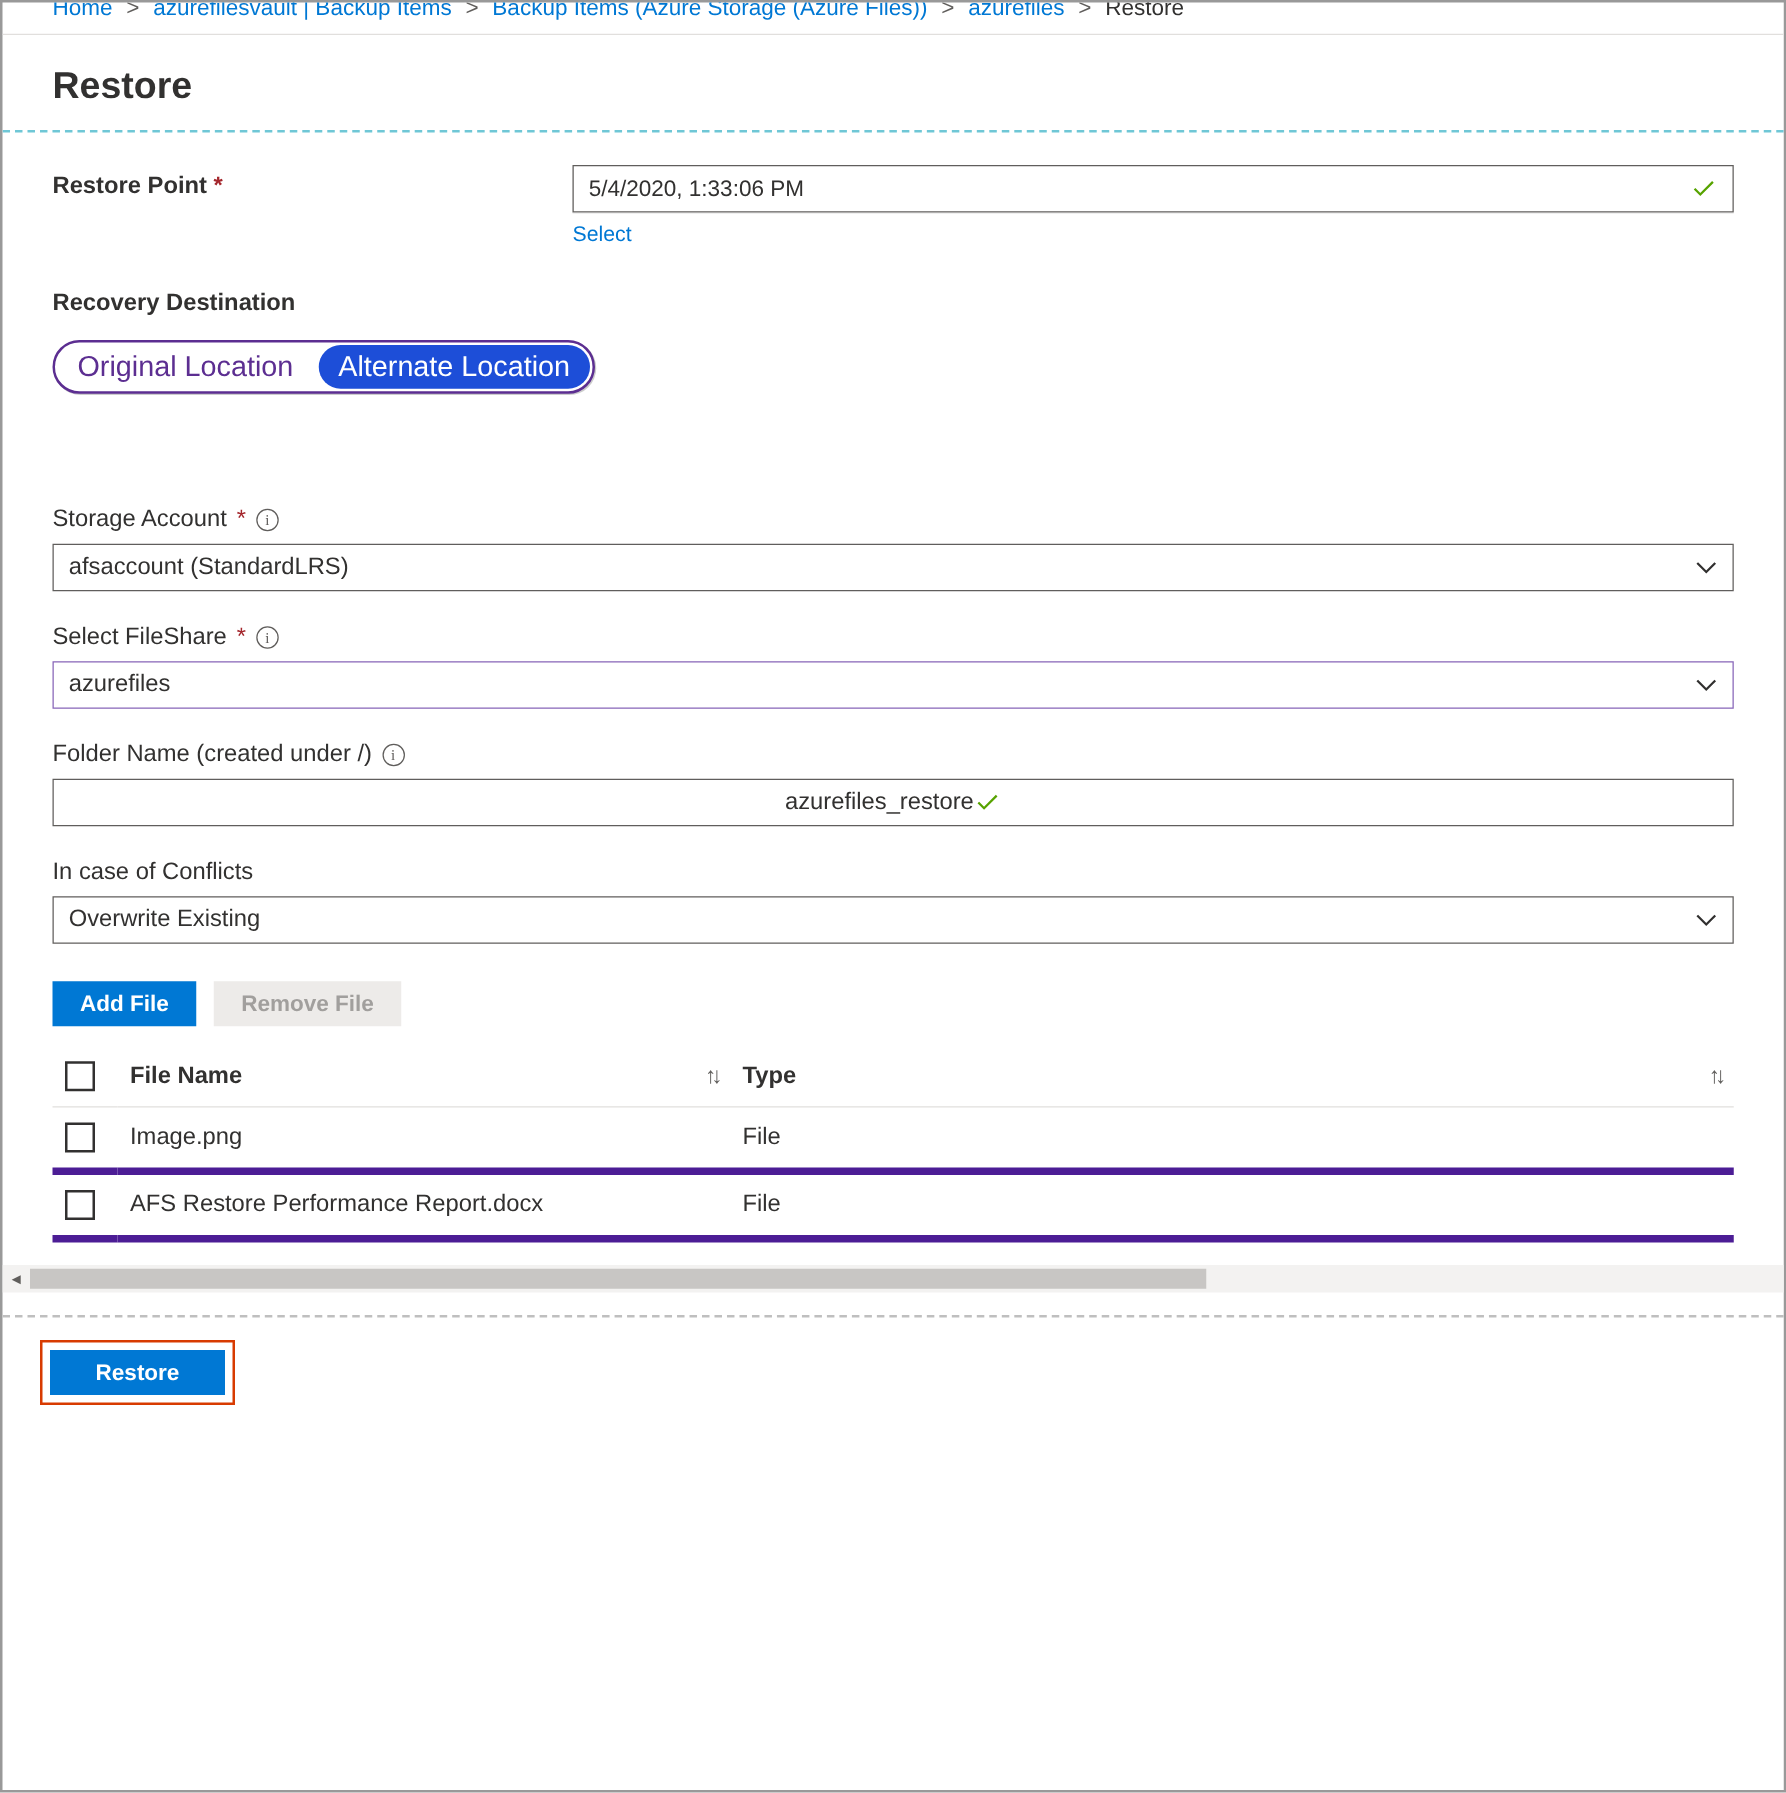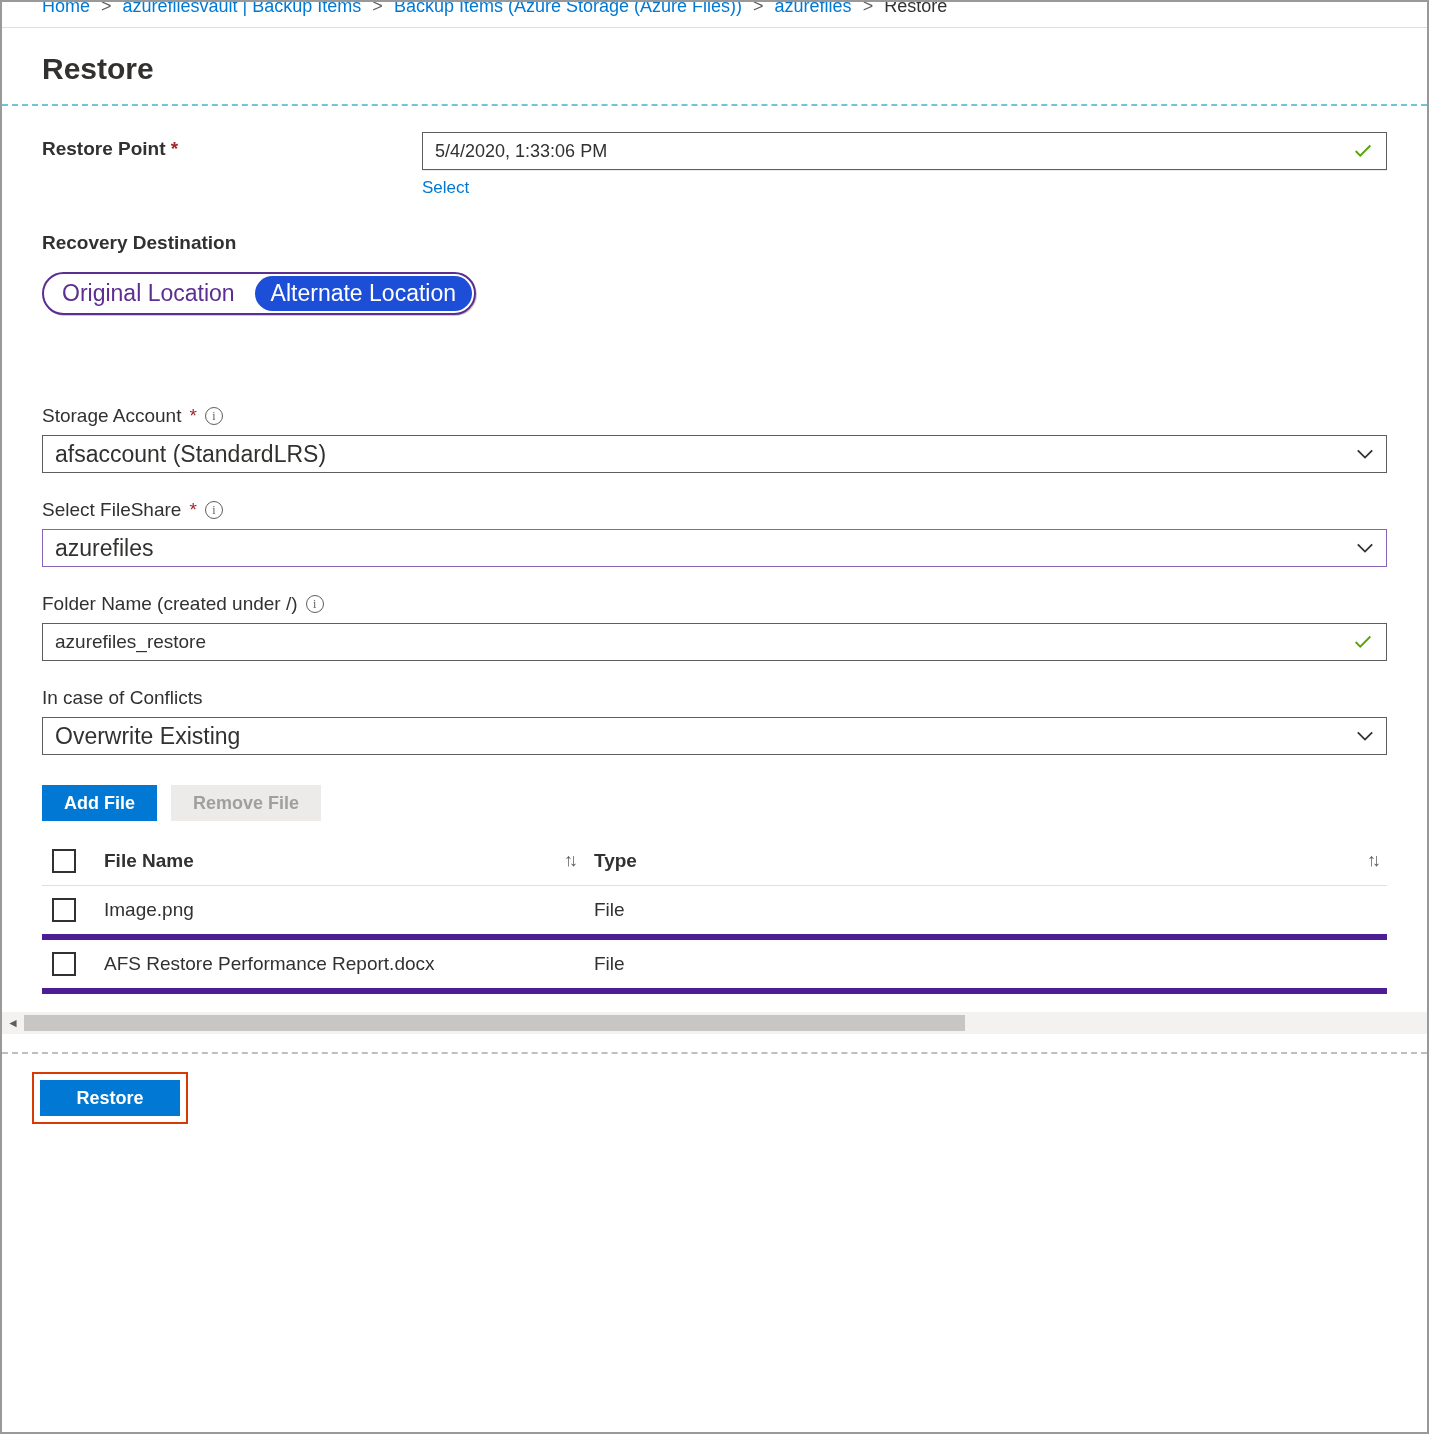--- a/index.html
+++ b/index.html
@@ -27,21 +27,21 @@
   h1.title {
     font-size: 30px;
     font-weight: 600;
     margin: 6px 0 18px 0;
   }
   .dashed-sep {
     border: none;
     border-top: 2px dashed #6fc7d6;
     margin: 0 -40px 26px -40px;
   }
-  .row { display: flex; align-items: flex-start; margin-bottom: 32px; }
+  .row { display: flex; align-items: flex-start; margin-bottom: 32px; gap: 36px; }
   .label-col {
     width: 380px;
     font-size: 19px;
     font-weight: 600;
     padding-top: 6px;
     flex: 0 0 auto;
   }
   .input-col { flex: 1; }
   .req { color: #a4262c; }
   .input-box {
@@ -114,38 +114,38 @@
     font-family: Georgia, serif;
   }
   .dropdown {
     height: 38px;
     width: 100%;
     border: 1px solid #605e5c;
     padding: 4px 12px;
     display: flex;
     align-items: center;
     justify-content: space-between;
-    font-size: 23px;
+    font-size: 19px;
     font-weight: 400;
     cursor: pointer;
   }
   .dropdown.purple { border: 1px solid #8764b8; }
   .chevron {
     width: 18px; height: 12px;
   }
   .check-icon { width: 22px; height: 22px; }
   .text-input {
     height: 38px;
     width: 100%;
     border: 1px solid #605e5c;
     padding: 4px 12px;
     font-size: 19px;
     display: flex;
     align-items: center;
-    justify-content: space-between;
+    justify-content: center;
   }
   .btn {
     display: inline-flex;
     align-items: center;
     justify-content: center;
     height: 36px;
     font-size: 18px;
     font-weight: 600;
     border: none;
     cursor: pointer;

